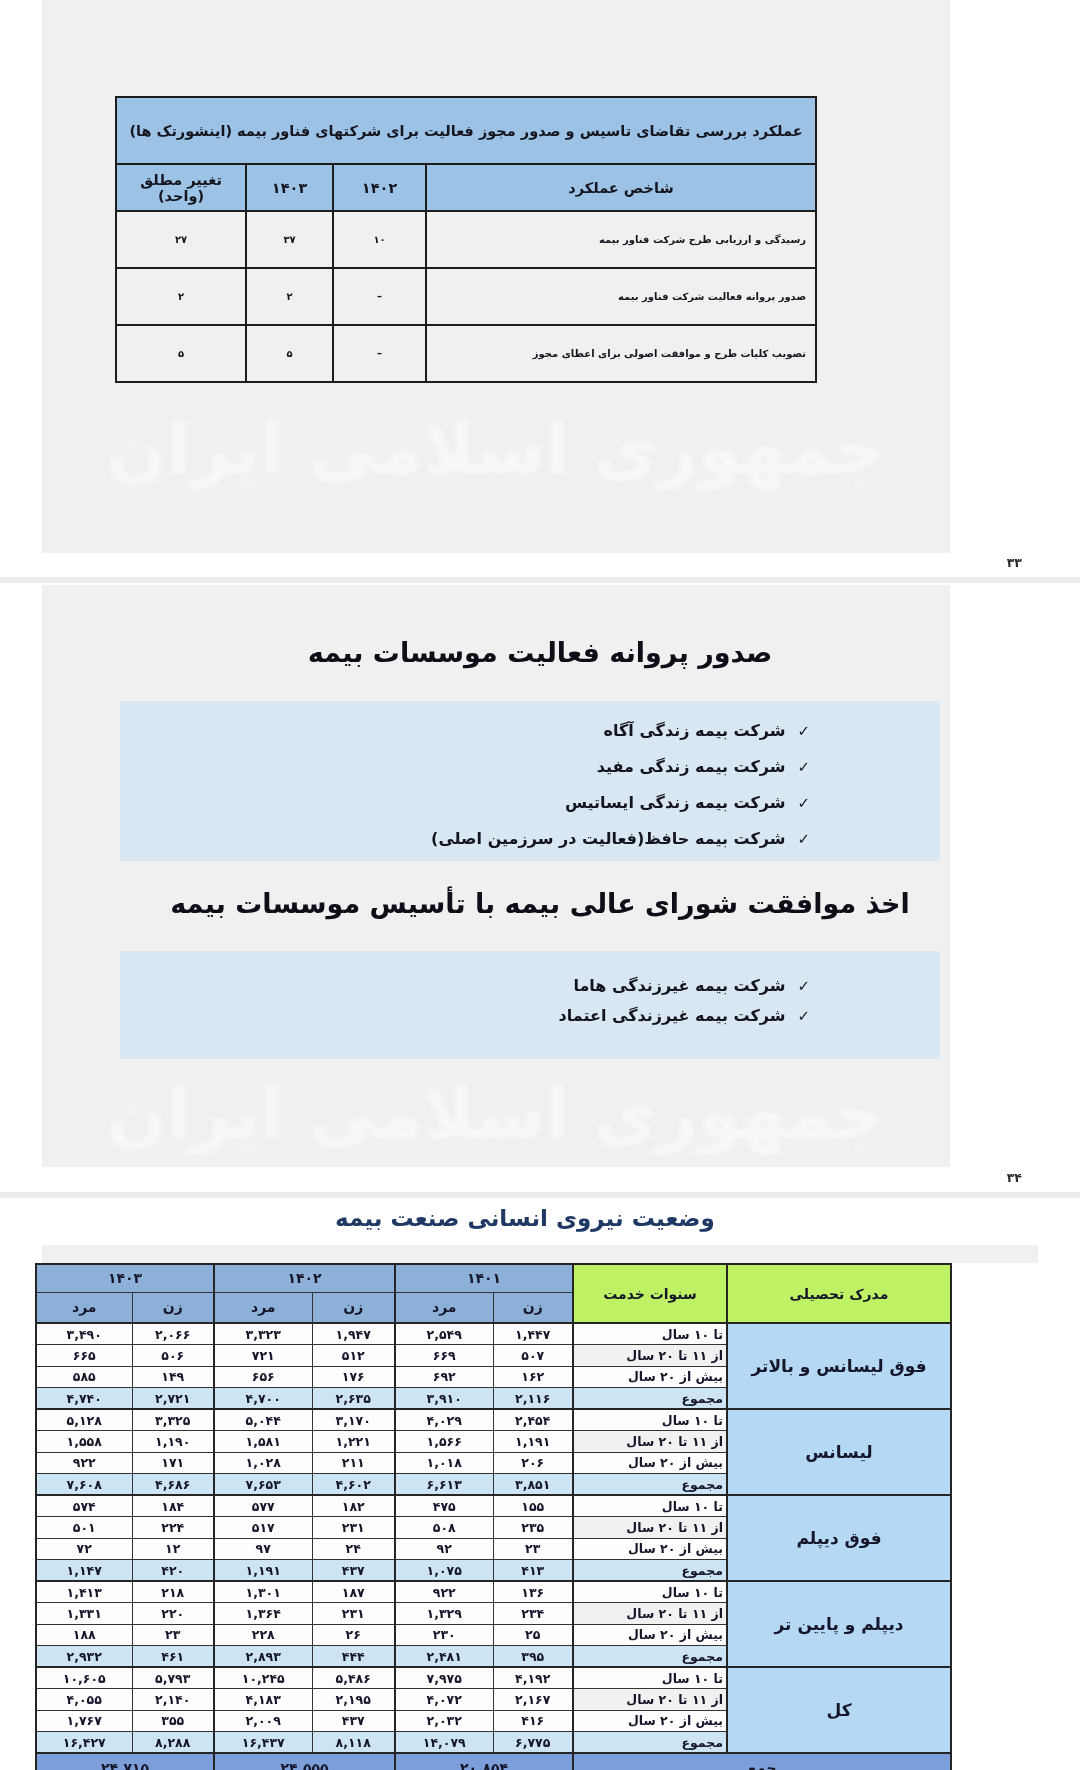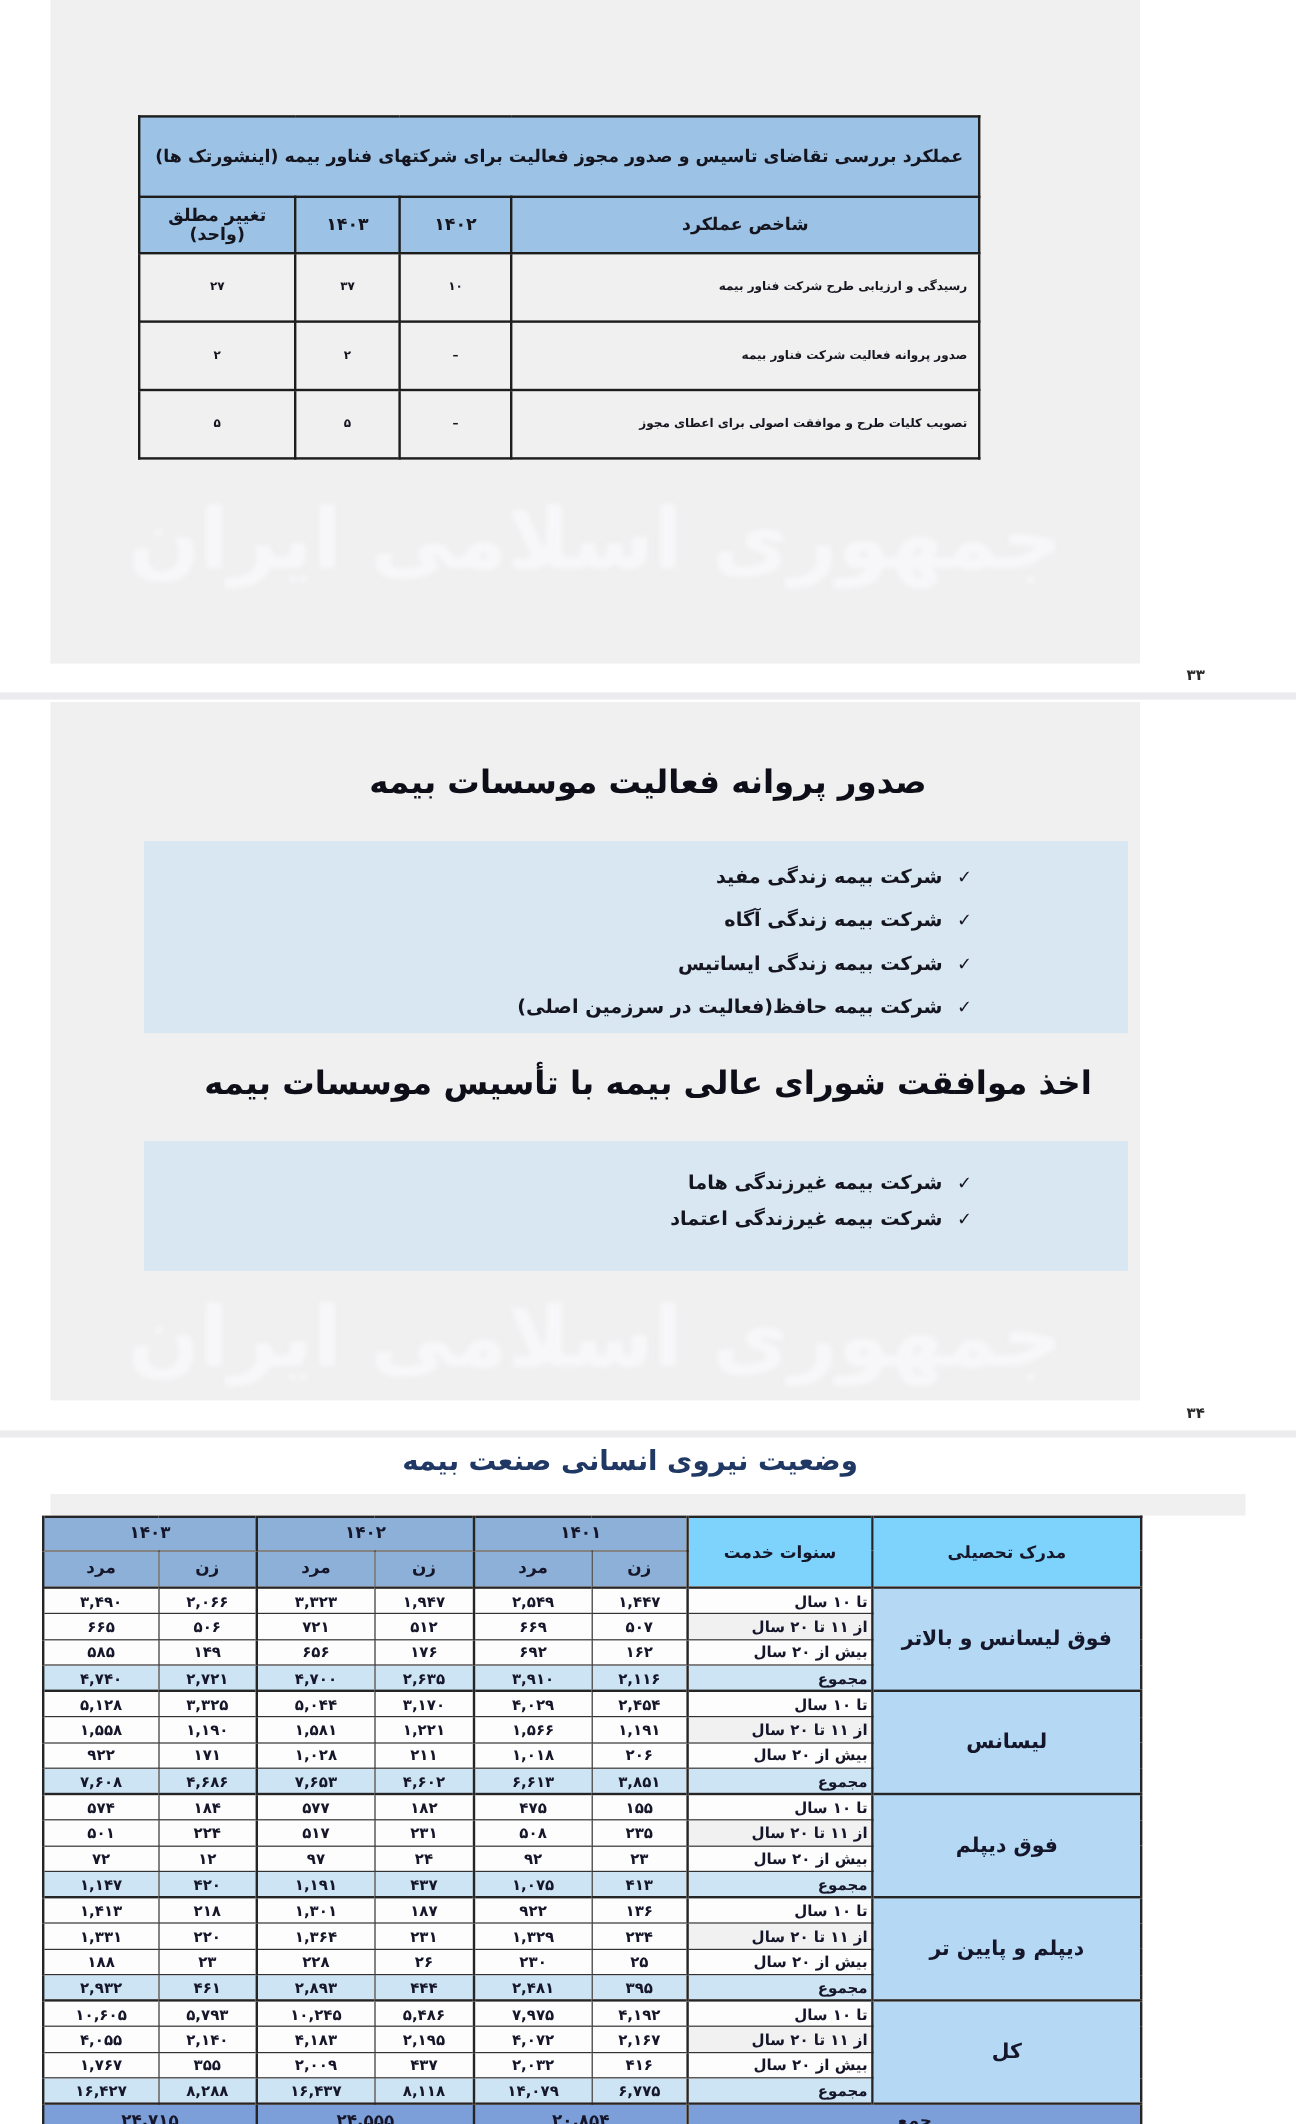--- a/index.html
+++ b/index.html
@@ -9,21 +9,21 @@
 
   .page{position:absolute;left:42px;width:908px;background:#f0f0f1}
   #page33{top:0;height:553px}
   #page34{top:585px;height:582px}
   #page35-band{position:absolute;left:42px;top:1245px;width:996px;height:18px;background:#f0f0f1}
 
   .divider{position:absolute;left:0;width:1080px;height:6px;background:#ececee}
   #divider1{top:577px}
   #divider2{top:1192px}
 
-  .pagenum{position:absolute;right:76px;font-size:12.5px;font-weight:bold;color:#2a2a2a}
+  .pagenum{position:absolute;right:58px;font-size:12.5px;font-weight:bold;color:#2a2a2a}
   #pn33{top:555px}
   #pn34{top:1170px}
 
   .wm{position:absolute;left:0;width:100%;text-align:center;font-weight:bold;
       color:#f7f7f9;filter:blur(2px);white-space:nowrap;pointer-events:none}
   .wm33{top:408px;font-size:70px}
   .wm34{top:488px;font-size:70px}
 
   
   .t1{position:absolute;top:96px;left:73px;width:700px;border-collapse:collapse;table-layout:fixed}
@@ -48,21 +48,21 @@
 
   
   #title3{position:absolute;top:1205px;left:0;width:1050px;text-align:center;
           font-size:23px;font-weight:bold;color:#1f3864}
   .t2{position:absolute;top:1263px;left:35px;width:915px;border-collapse:collapse;
       table-layout:fixed;border:2.5px solid #252525}
   .t2 td{border:1px solid #333;font-weight:bold;text-align:center;vertical-align:middle;
          color:#16162a;overflow:hidden}
   .t2 .thickL{border-left:2.5px solid #252525}
   .t2 .hd{background:#8db0d8;font-size:14px}
-  .t2 .deg-h,.t2 .svc-h{background:#7dd3fc}
+  .t2 .deg-h,.t2 .svc-h{background:#bef264}
   .hrow1 td{height:28px}
   .hrow2 td{height:31px;border-bottom:2.5px solid #252525}
   .drow td,.trow td{height:21.5px;font-size:12.5px;background:#fdfdfd}
   .t2 .svc{text-align:right;padding-left:2px;padding-right:3px;white-space:nowrap}
   .t2 .svc.alt{background:#f1f1f2}
   .t2 .svc.sum{text-align:right}
   .trow td{background:#cde4f5}
   .t2 .deg{background:#b5d8f4;font-size:17px}
   .gstart td{border-top:2px solid #252525}
   .grand td{height:30px;background:#7c9fd9;font-size:14px;border-top:2.5px solid #252525}
@@ -109,22 +109,22 @@
     </tr>
   </tbody>
     </table>
 </section>
 <div class="pagenum" id="pn33">۳۳</div>
 <div class="divider" id="divider1"></div>
 
 <section class="page" id="page34">
   <h2 class="sec-title" id="sec1-title">صدور پروانه فعالیت موسسات بیمه</h2>
   <div class="bluebox" id="box1">
+    <div class="chk-item"><span class="chk">✓</span><span>شرکت بیمه زندگی آگاه</span></div>
     <div class="chk-item"><span class="chk">✓</span><span>شرکت بیمه زندگی مفید</span></div>
-    <div class="chk-item"><span class="chk">✓</span><span>شرکت بیمه زندگی آگاه</span></div>
     <div class="chk-item"><span class="chk">✓</span><span>شرکت بیمه زندگی ایساتیس</span></div>
     <div class="chk-item"><span class="chk">✓</span><span>شرکت بیمه حافظ(فعالیت در سرزمین اصلی)</span></div>
   </div>
   <h2 class="sec-title" id="sec2-title">اخذ موافقت شورای عالی بیمه با تأسیس موسسات بیمه</h2>
   <div class="bluebox" id="box2">
     <div class="chk-item"><span class="chk">✓</span><span>شرکت بیمه غیرزندگی هاما</span></div>
     <div class="chk-item"><span class="chk">✓</span><span>شرکت بیمه غیرزندگی اعتماد</span></div>
   </div>
   <div class="wm wm34">جمهوری اسلامی ایران</div>
 </section>

